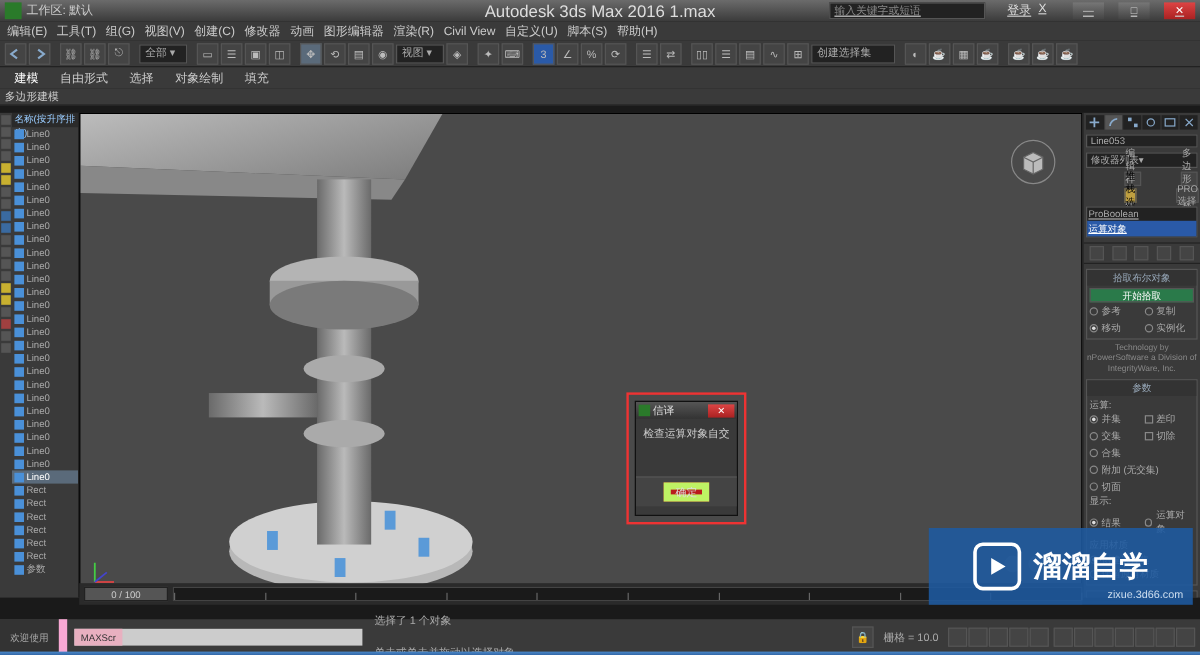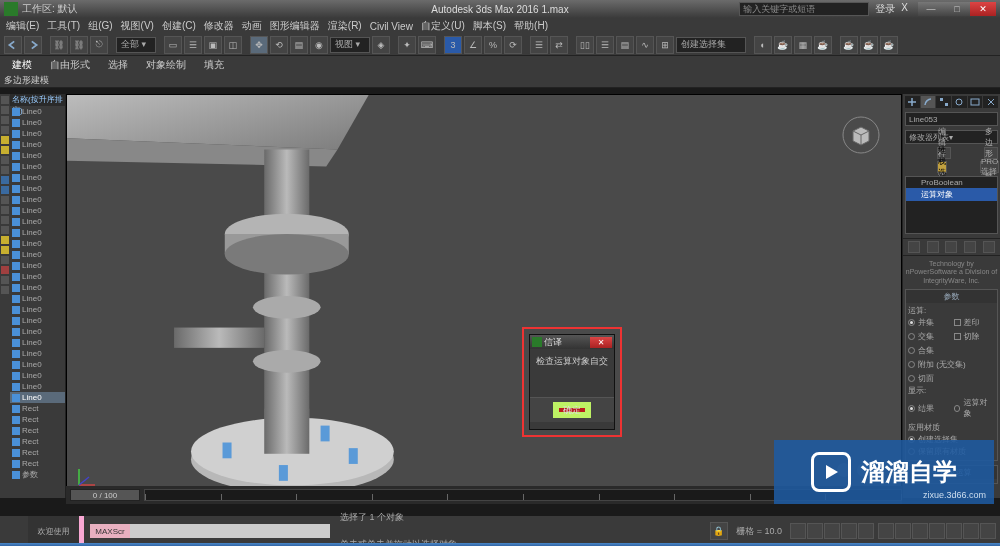--- a/index.html
+++ b/index.html
@@ -1,21 +1,21 @@
 <!DOCTYPE html>
 <html><head>
 <meta charset="utf-8">
 <style>
 * { margin:0; padding:0; box-sizing:border-box; font-family:"Microsoft YaHei",SimSun,sans-serif; }
 body { width:1000px; height:546px; background:#1a1a1a; overflow:hidden; position:relative; color:#ccc; font-size:10px; }
 
 
 .titlebar { height:18px; background:linear-gradient(#6b6b6b,#3a3a3a); display:flex; align-items:center; padding:2px 4px; position:relative; }
-.titlebar .title { position:absolute; left:50%; transform:translateX(-50%); color:#ddd; font-size:10px; }
-.titlebar .right { margin-left:auto; display:flex; gap:0; align-items:center;}
+.titlebar .title { position:absolute; left:50%; transform:translateX(-50%); color:#ddd; font-size:14px; }
+.titlebar .right { margin-left:auto; display:flex; gap:12px; align-items:center;text-decoration:underline;}
 .search-box { width:130px; height:14px; background:#222; border:1px solid #555; color:#888; padding:0 3px; font-size:9px; display:flex; align-items:center; margin-right:6px;}
 .login-grp { display:flex; gap:6px; margin-right:10px; font-size:10px; color:#ddd;}
 .wbtn { width:26px; height:14px; background:linear-gradient(#777,#444); display:flex; align-items:center; justify-content:center; font-size:9px; }
 .wbtn.close { background:linear-gradient(#d44,#a22); color:#fff;}
 .tb-icon { width:14px; height:14px; background:#2a7a2a; margin-right:4px; }
 
 
 .menubar { height:16px; background:#3a3a3a; display:flex; align-items:center; padding:0 6px; gap:8px; font-size:10px; color:#ccc;}
 .menubar span { cursor:default; }
 
@@ -69,21 +69,21 @@
 
 .rpanel { position:absolute; right:0; top:94px; width:98px; bottom:48px; background:#3a3a3a; border-left:1px solid #222; display:flex; flex-direction:column; overflow:hidden;}
 .rp-tabs { height:16px; display:flex; gap:1px; padding:2px;}
 .rp-tab { flex:1; height:12px; background:#222; display:flex; align-items:center; justify-content:center;}
 .rp-tab svg{width:10px;height:10px;}
 .rp-combo { height:14px; background:#222; border:1px solid #555; margin:2px; font-size:8px; color:#aaa; padding:0 3px; display:flex; align-items:center;}
 .rp-btnrow { display:flex; gap:1px; margin:1px 2px;}
 .rp-half { flex:1; height:12px; background:#444; border:1px solid #555; font-size:8px; color:#aaa; display:flex; align-items:center; justify-content:center;margin-left:32px;}
 .rp-half.act { background:#c0a040; color:#000;}
 .rp-list { margin:2px; height:58px; background:#222; border:1px solid #555; font-size:8px; color:#aaa;}
-.rp-list .itm { padding:1px 15px;}
+.rp-list .itm { padding:1px 1px;text-decoration:underline;}
 .rp-list .sel { background:#2a5aa8; color:#fff;}
 .rp-icnrow { display:flex; justify-content:space-around; margin:2px 0; padding:2px; border-top:1px solid #222; border-bottom:1px solid #222;}
 .rp-icnrow .i { width:12px; height:12px; background:#444; border:1px solid #555;}
 .rp-section { border:1px solid #555; margin:2px; padding:2px;}
 .rp-sec-title { background:#333; font-size:8px; color:#9ab; text-align:center; margin:-2px -2px 2px; padding:1px;}
 .rp-long { height:12px; background:#444; border:1px solid #555; font-size:8px; color:#ddd; display:flex; align-items:center; justify-content:center; margin:1px 0;}
 .rp-long.pick { background:#2a7a4a; color:#fff;}
 .rp-opt { display:flex; align-items:center; gap:3px; font-size:8px; color:#aaa; margin:1px 0;}
 .rp-radio { width:7px; height:7px; border:1px solid #888; border-radius:4px;}
 .rp-radio.on::after{content:"";display:block;width:3px;height:3px;background:#ddd;border-radius:2px;margin:1px;}
@@ -91,21 +91,21 @@
 .rp-note { font-size:7px; color:#888; text-align:center; margin:2px 0; line-height:1.2;}
 .rp-grid { display:grid; grid-template-columns:1fr 1fr; gap:1px 4px;}
 
 
 .timeline { position:absolute; left:66px; right:98px; bottom:42px; height:18px; background:#2a2a2a; display:flex; align-items:center;}
 .time-slider { flex:0 0 70px; height:12px; background:#555; border:1px solid #222; margin:0 4px; font-size:8px; color:#ccc; display:flex; align-items:center; justify-content:center;}
 .time-track { flex:1; height:12px; background:#1a1a1a; border:1px solid #444; position:relative;}
 .tick { position:absolute; bottom:0; width:1px; height:6px; background:#666;}
 
 .statusbar { position:absolute; left:0; right:0; bottom:0; height:30px; background:#3a3a3a; display:flex; align-items:center; font-size:9px; color:#aaa;}
-.sb-left { width:56px; height:30px; background:#333; display:flex; flex-direction:column; justify-content:center; align-items:center; font-size:8px; border-right:5px solid #f9a8d4;margin-left:28px;}
+.sb-left { width:56px; height:30px; background:#333; display:flex; flex-direction:column; justify-content:center; align-items:center; font-size:8px; border-right:7px solid #f9a8d4;}
 .sb-script { width:240px; height:14px; background:#ccc; margin:0 6px; display:flex; align-items:center;}
 .sb-script .pink { width:40px; height:14px; background:#e8b0c0; color:#333; font-size:8px; display:flex; align-items:center; justify-content:center;}
 .sb-coords { display:flex; gap:4px; margin-right:6px;}
 .coord { width:74px; height:13px; background:#222; border:1px solid #555; font-size:8px; color:#aaa; padding:0 3px; display:flex; align-items:center;}
 .sb-ctrl { display:flex; gap:1px; margin-right:4px;}
 .sb-btn { width:16px; height:16px; background:#444; border:1px solid #555;}
 
 
 .watermark { position:absolute; right:6px; bottom:42px; width:220px; height:64px; background:rgba(30,90,160,.88); display:flex; align-items:center; justify-content:center; gap:10px; color:#fff;}
 .wm-icon { width:40px; height:40px; border:3px solid #fff; border-radius:8px; display:flex; align-items:center; justify-content:center;}
@@ -508,20 +508,42 @@
     <div class="itm sel">运算对象</div>
   </div>
   <div class="rp-icnrow">
     <div class="i"></div>
     <div class="i"></div>
     <div class="i"></div>
     <div class="i"></div>
     <div class="i"></div>
   </div>
 
+  <div class="rp-section">
+    <div class="rp-sec-title">拾取布尔对象</div>
+    <div class="rp-long pick">开始拾取</div>
+    <div class="rp-grid">
+      <div class="rp-opt">
+          <div class="rp-radio"></div>
+          <span>参考</span>
+        </div>
+      <div class="rp-opt">
+          <div class="rp-radio"></div>
+          <span>复制</span>
+        </div>
+      <div class="rp-opt">
+          <div class="rp-radio on"></div>
+          <span>移动</span>
+        </div>
+      <div class="rp-opt">
+          <div class="rp-radio"></div>
+          <span>实例化</span>
+        </div>
+    </div>
+  </div>
   <div class="rp-note"><span>Technology by
 nPowerSoftware a Division
 of IntegrityWare, Inc.</span></div>
 
   <div class="rp-section">
     <div class="rp-sec-title">参数</div>
     <div style="font-size:8px;color:#aaa">运算:</div>
     <div class="rp-grid">
       <div class="rp-opt">
           <div class="rp-radio on"></div>

